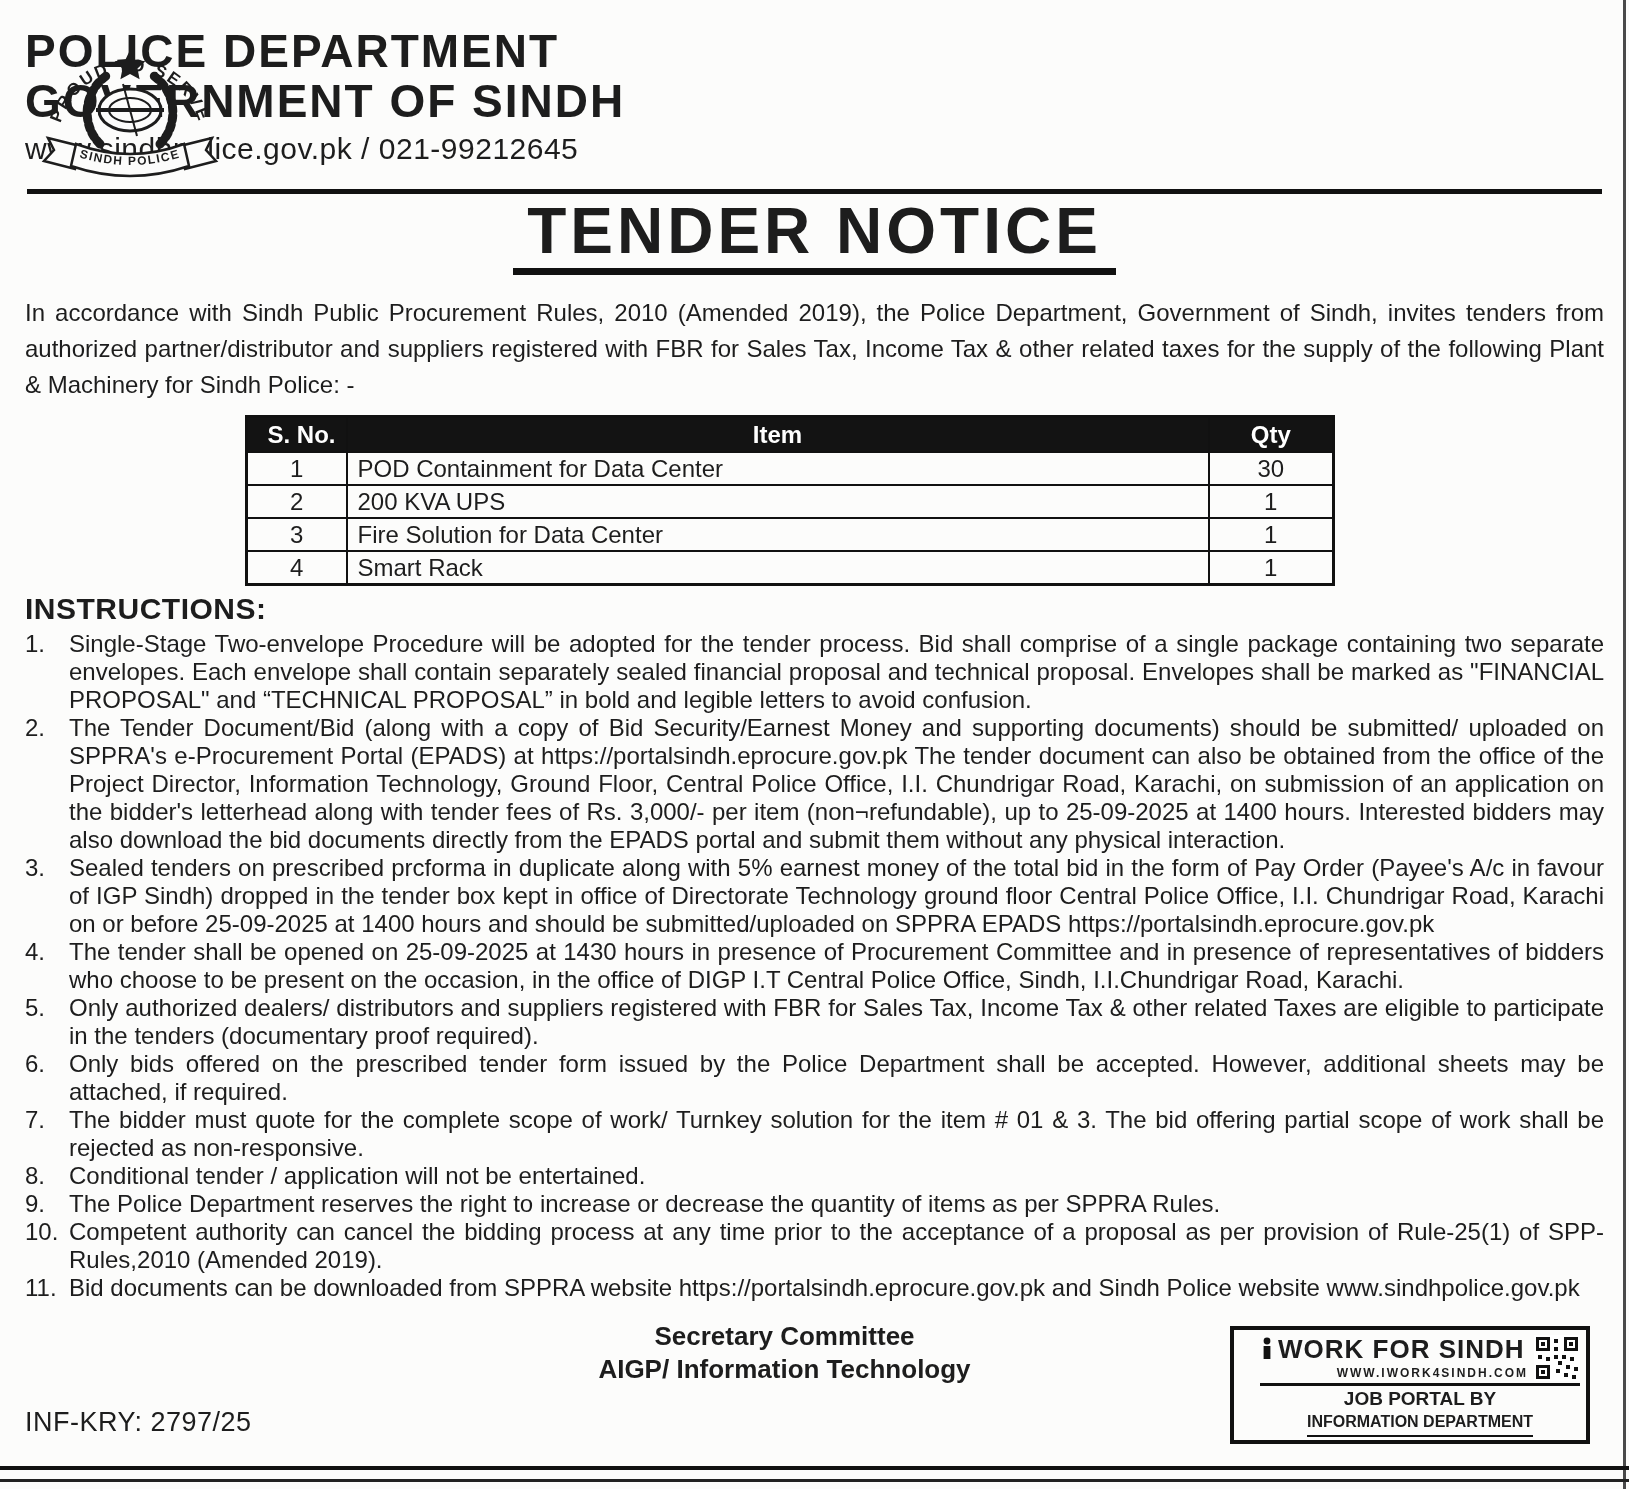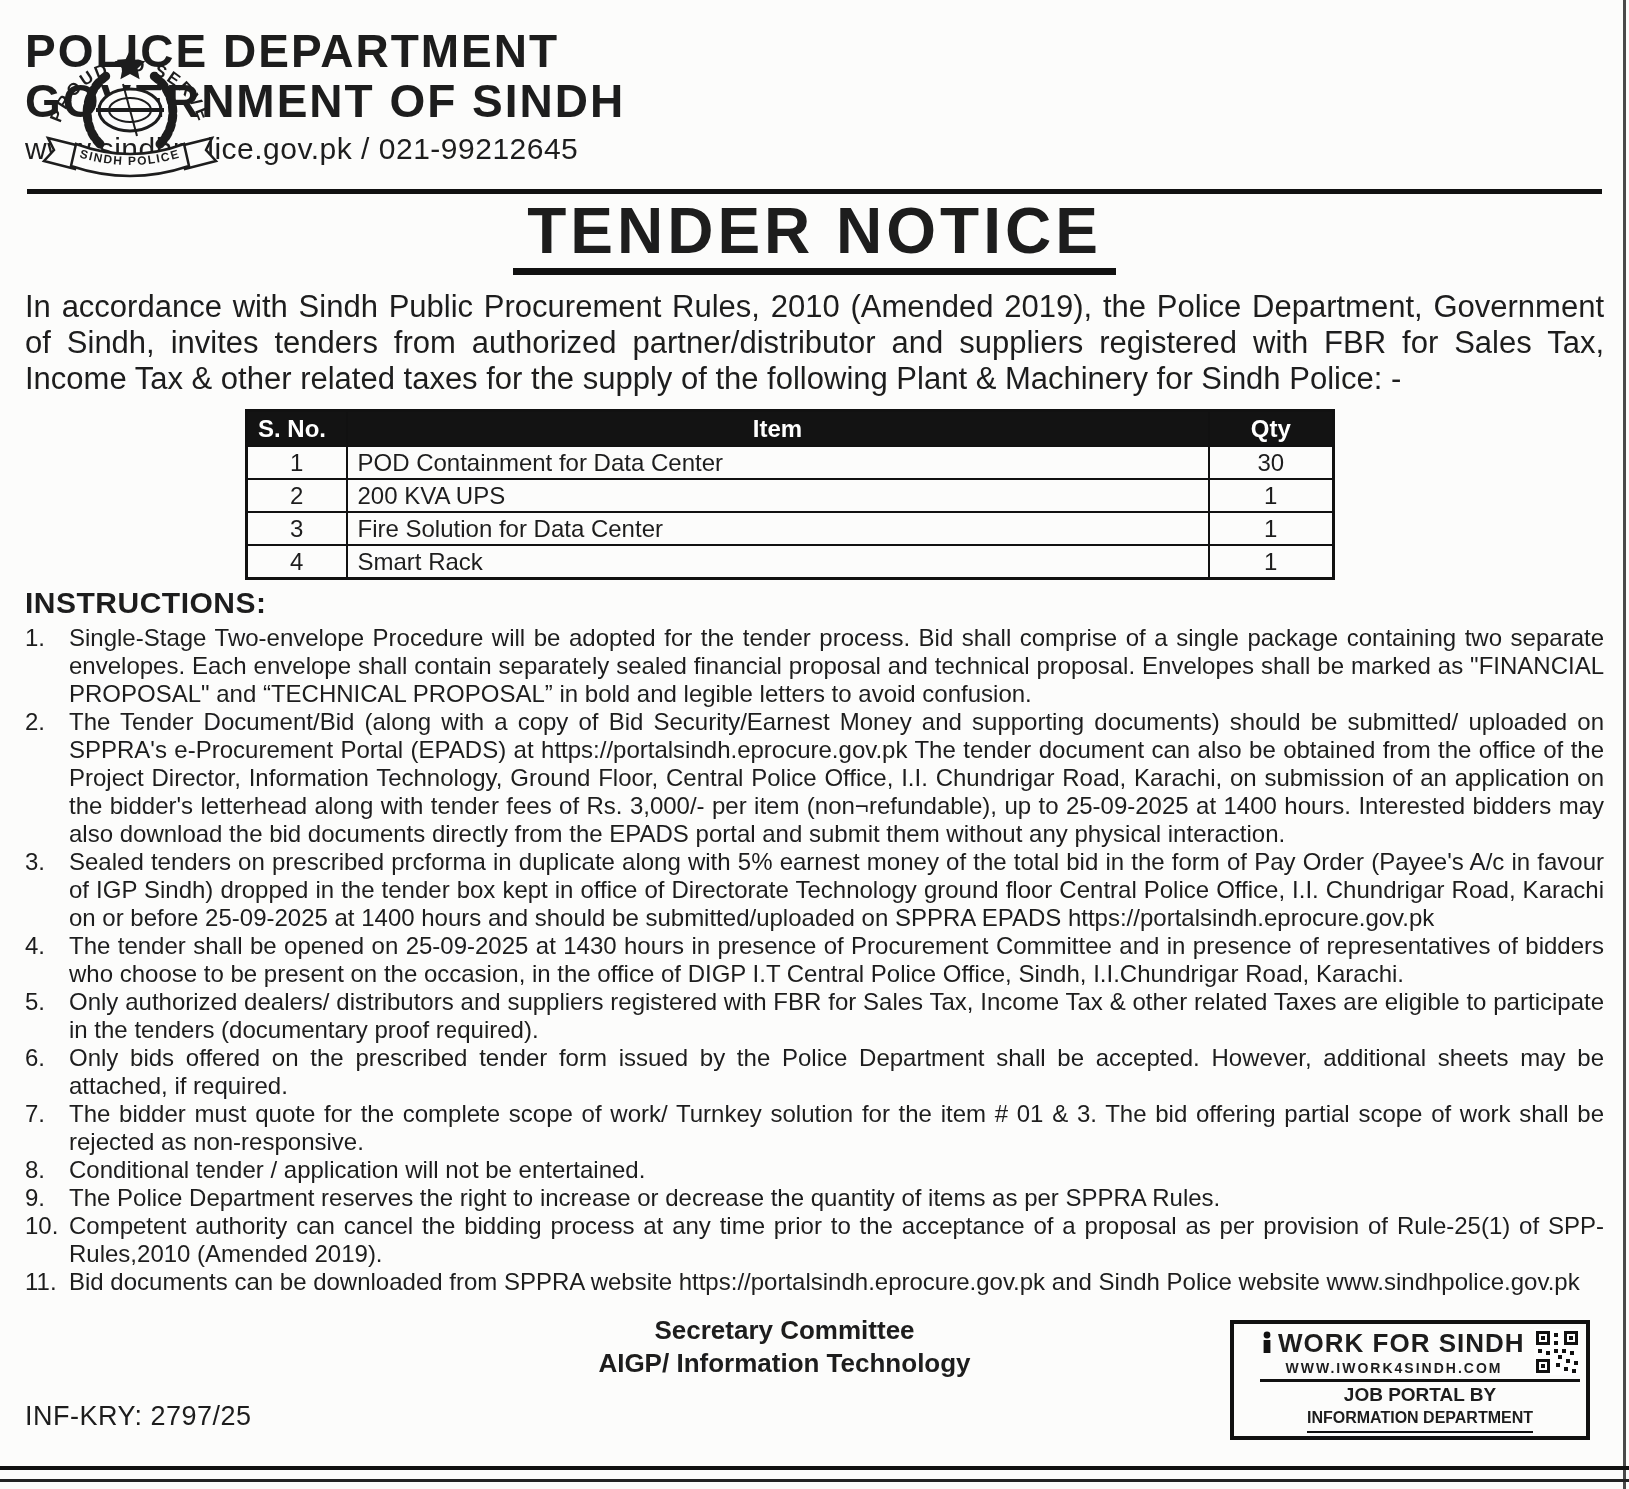--- a/index.html
+++ b/index.html
@@ -19,35 +19,35 @@
   .head-rule{height:4px;background:#111;margin:10px 2px 2px 2px;border-bottom:1px solid #111;}
 
   
   .notice-wrap{text-align:center;margin-top:4px;}
   .notice-title{
     display:inline-block;font-size:64px;font-weight:bold;letter-spacing:4px;
     border-bottom:7px solid #111;padding:0 14px 4px 14px;line-height:66px;
   }
 
   
-  .intro{font-size:31px;line-height:36px;text-align:justify;margin-top:14px;}
+  .intro{font-size:24px;line-height:36px;text-align:justify;margin-top:20px;}
 
   
   table.items{
     border-collapse:collapse;margin:12px 0 6px 220px;width:1090px;
     border:3px solid #111;font-size:24px;
   }
   table.items th{
     background:#131313;color:#fff;font-weight:bold;border:2px solid #111;
     padding:3px 10px;line-height:27px;
   }
   table.items td{border:2px solid #111;padding:2px 10px;line-height:27px;}
   .col-sno{width:100px;}
   .col-qty{width:125px;}
-  th.h-sno{text-align:left;}
+  th.h-sno{text-align:right;}
   th.h-item,th.h-qty{text-align:center;}
   td.c-sno,td.c-qty{text-align:center;}
   td.c-item{text-align:left;padding-left:18px;}
 
   
   .instr-head{font-size:30px;font-weight:bold;letter-spacing:.5px;margin-top:6px;}
   .ilist{margin-top:4px;}
   .li{display:flex;align-items:flex-start;}
   .li .num{flex:0 0 44px;font-size:24px;line-height:28px;padding-top:0;}
   .li .txt{flex:1;font-size:24px;line-height:28px;text-align:justify;}
@@ -58,21 +58,21 @@
   .signature div{font-size:26px;font-weight:bold;line-height:33px;}
   .ref{position:absolute;left:0;bottom:22px;font-size:27px;letter-spacing:.5px;}
 
   .wfs-box{
     position:absolute;right:14px;top:6px;width:360px;background:#fcfcfb;
     border:4px solid #111;box-sizing:border-box;padding:4px 6px 3px 26px;
   }
   .wfs-top{position:relative;padding-right:52px;border-bottom:3px solid #111;padding-bottom:3px;}
   .wfs-title-row{display:flex;align-items:center;gap:4px;}
   .wfs-title{font-size:26px;font-weight:bold;letter-spacing:1px;white-space:nowrap;}
-  .wfs-site{font-size:14px;font-weight:bold;letter-spacing:2px;text-align:center;margin-top:1px;}
+  .wfs-site{font-size:12px;font-weight:bold;letter-spacing:2px;text-align:right;margin-top:1px;}
   .wfs-qr{position:absolute;right:0;top:1px;}
   .wfs-bottom{text-align:center;padding-top:2px;}
   .wfs-l1{font-size:19px;font-weight:bold;line-height:22px;}
   .wfs-l2{font-size:16px;font-weight:bold;line-height:24px;border-bottom:2px solid #111;display:inline-block;padding-bottom:1px;}
 
   
   .edge-right{position:absolute;top:0;bottom:0;right:3px;width:3px;background:#4a4a4a;}
   .bline1{position:absolute;left:0;right:0;bottom:19px;height:4px;background:#111;}
   .bline2{position:absolute;left:0;right:0;bottom:7px;height:3px;background:#222;}
 </style>

